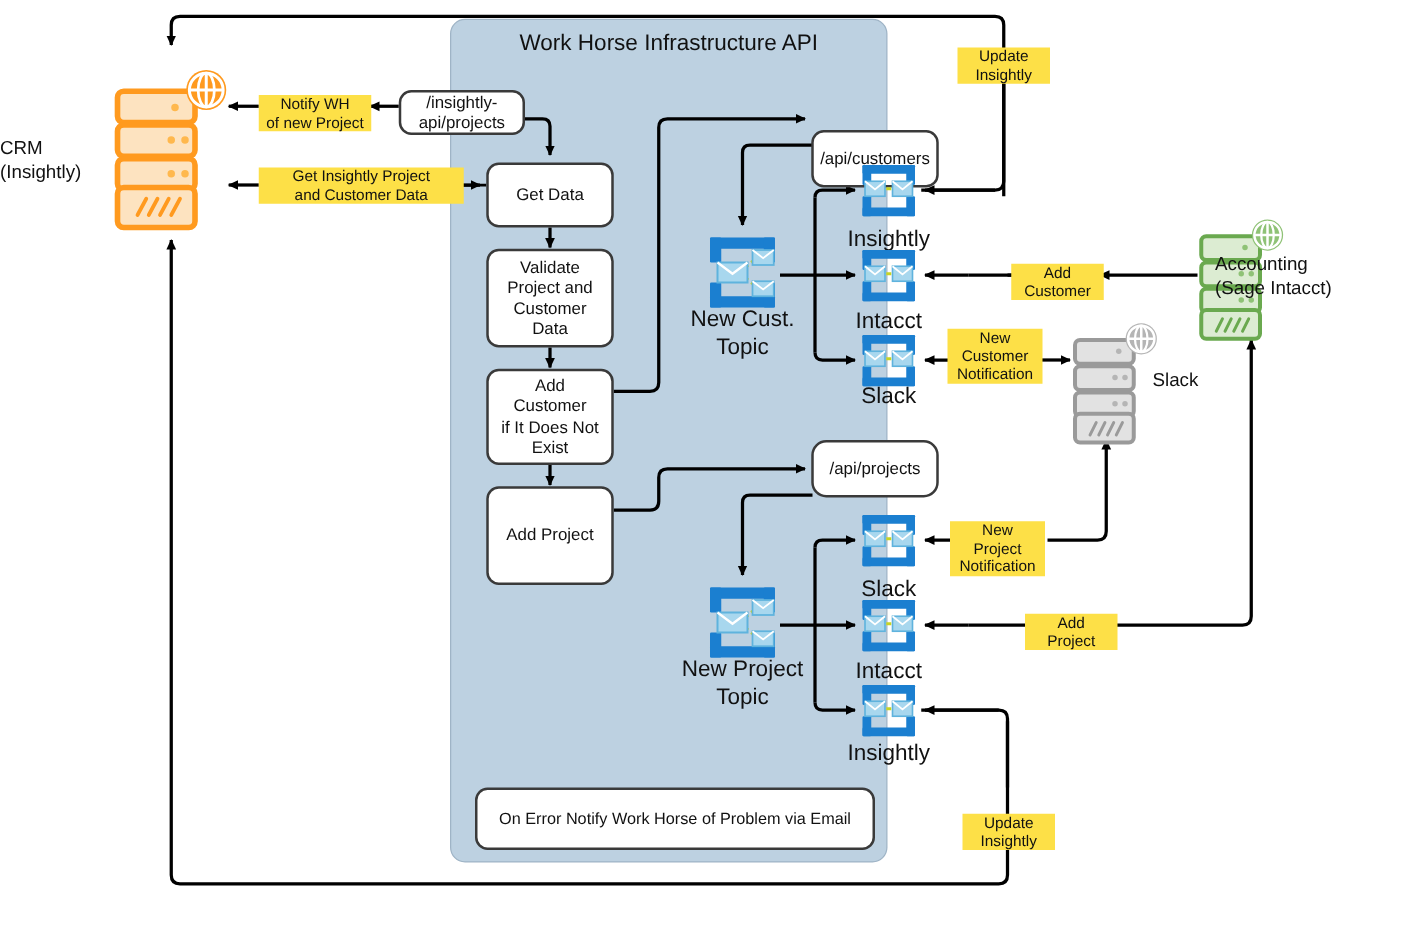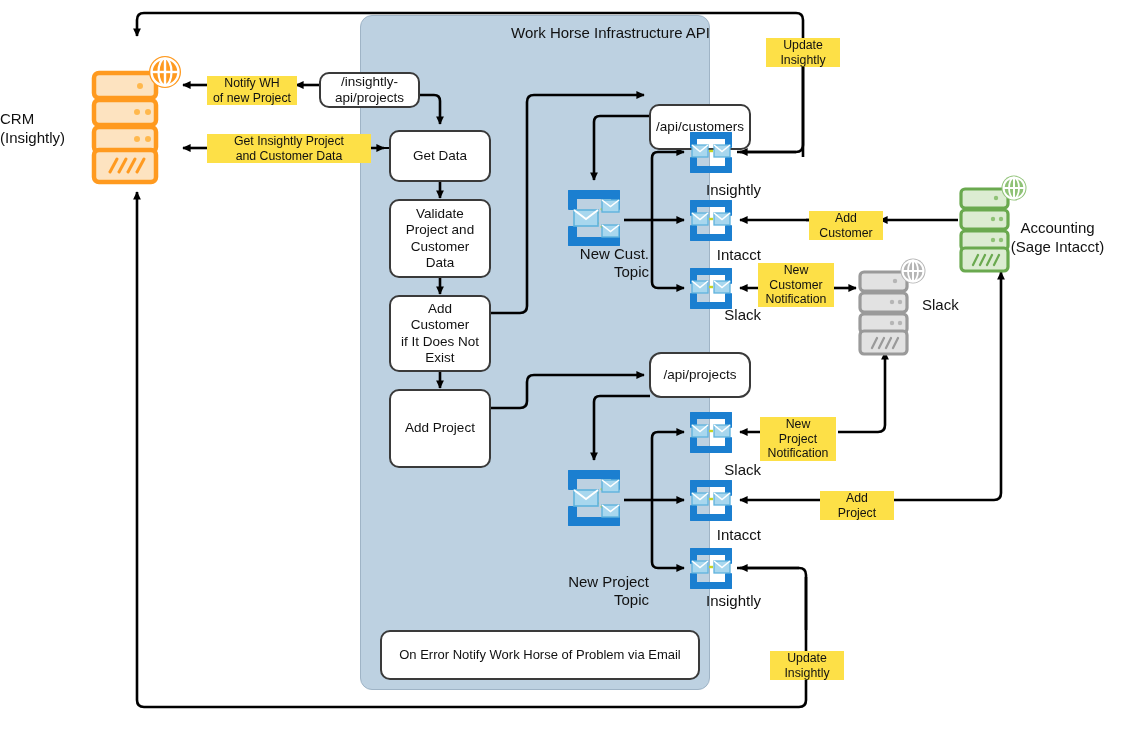--- a/index.html
+++ b/index.html
@@ -19,21 +19,21 @@
   }
   .paneltitle{
     font-size:17px;color:#1b1b1b;text-align:center;white-space:nowrap;
   }
   
   .elabel{
     position:absolute;font-size:12.3px;color:#111;text-align:center;
     line-height:1.18;white-space:pre-line;background:#fde047;
   }
   .caption{
-    position:absolute;font-size:15px;color:#111;text-align:right;
+    position:absolute;font-size:18px;color:#111;text-align:center;
     line-height:1.2;white-space:pre-line;
   }
   .bigcap{font-size:15px;line-height:1.25;}
 
   
   .srv{position:absolute;}
   .srv svg{display:block;}
 
   
   .q{position:absolute;}
@@ -177,21 +177,21 @@
       </g>
       <g>
         <circle cx="56" cy="13" r="12.5" fill="#8fc276"></circle>
         <circle cx="56" cy="13" r="10.5" fill="none" stroke="#fff" stroke-width="2"></circle>
         <line x1="45.5" y1="13" x2="66.5" y2="13" stroke="#fff" stroke-width="2"></line>
         <line x1="56" y1="2.5" x2="56" y2="23.5" stroke="#fff" stroke-width="2"></line>
         <ellipse cx="56" cy="13" rx="5" ry="10.5" fill="none" stroke="#fff" stroke-width="1.8"></ellipse>
       </g>
     </svg>
   </div>
-  <div class="caption bigcap" style="left:1004px;top:203px;width:107px;text-align:center;margin-top:16px;">Accounting
+  <div class="caption bigcap" style="left:972px;top:203px;width:107px;text-align:left;">Accounting
 (Sage Intacct)</div>
 
   <div class="srv" style="left:857px;top:258px;">
     <svg width="72" height="98" viewBox="0 0 72 98">
       <g stroke="#9a9a9a" stroke-width="3.2" fill="#e2e2e2">
         <rect x="3" y="14" width="47" height="19" rx="4"></rect>
         <rect x="3" y="35" width="47" height="19" rx="4"></rect>
         <rect x="3" y="56" width="47" height="19" rx="4"></rect>
         <rect x="3" y="73" width="47" height="23" rx="4"></rect>
       </g>
@@ -280,21 +280,21 @@
       <g>
         <rect x="12" y="24" width="24" height="16" fill="#a8d7ee" stroke="#5fb3dd" stroke-width="1.6"></rect>
         <path d="M12,24 L24,33 L36,24" fill="none" stroke="#fff" stroke-width="1.8"></path>
         <rect x="40" y="14" width="17" height="12" fill="#a8d7ee" stroke="#5fb3dd" stroke-width="1.4"></rect>
         <path d="M40,14 L48.5,20.5 L57,14" fill="none" stroke="#fff" stroke-width="1.5"></path>
         <rect x="40" y="39" width="17" height="12" fill="#a8d7ee" stroke="#5fb3dd" stroke-width="1.4"></rect>
         <path d="M40,39 L48.5,45.5 L57,39" fill="none" stroke="#fff" stroke-width="1.5"></path>
       </g>
     </svg>
   </div>
-  <div class="caption" style="left:539px;top:525px;width:110px;margin-top:48px;">New Project
+  <div class="caption" style="left:539px;top:525px;width:110px;">New Project
 Topic</div>
 
   <div class="q" style="left:686px;top:130px;">
     <svg width="50" height="48" viewBox="0 0 50 48">
       <g fill="#1b7fd0">
         <rect x="4" y="2" width="42" height="7" rx="1"></rect>
         <rect x="4" y="2" width="7" height="16" rx="1"></rect>
         <rect x="39" y="2" width="7" height="16" rx="1"></rect>
         <rect x="4" y="36" width="42" height="7" rx="1"></rect>
         <rect x="4" y="27" width="7" height="16" rx="1"></rect>

